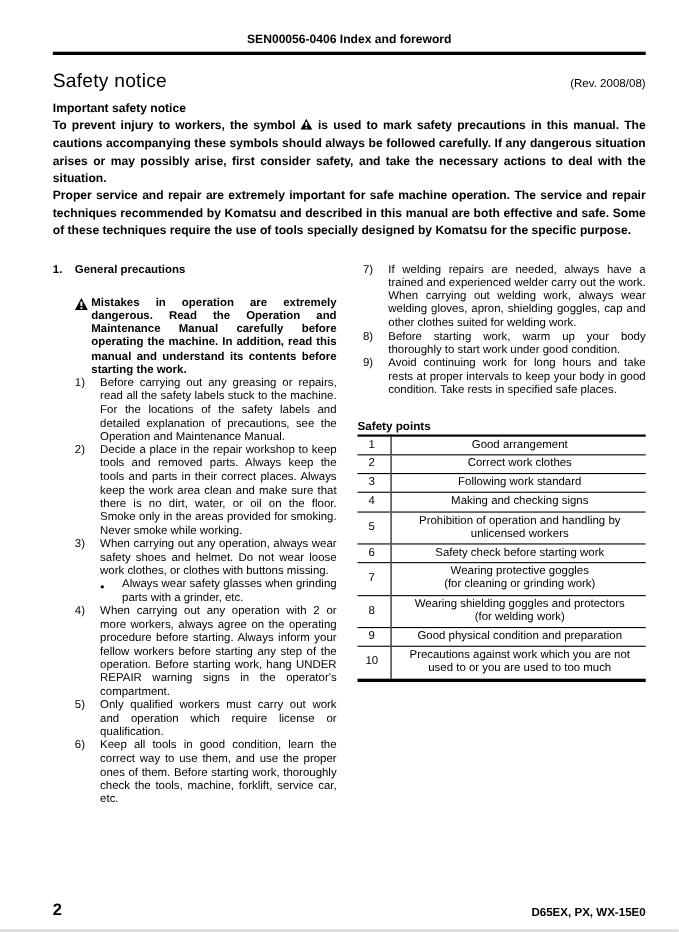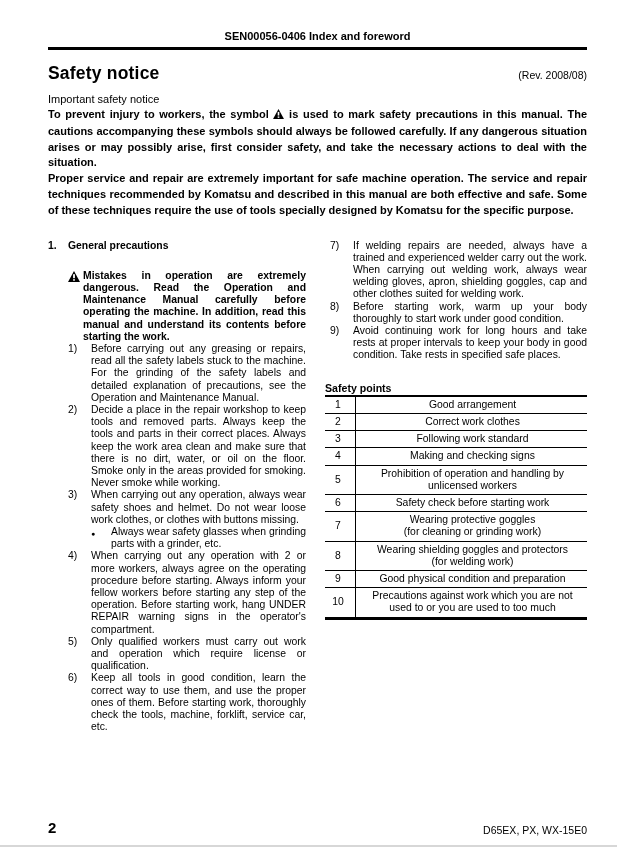--- a/index.html
+++ b/index.html
@@ -17,24 +17,24 @@
   }
   
   .hdr {
     display: flex; justify-content: center;
     font-size: 11px; font-weight: bold;
   }
   .hdr-rule { border-bottom: 3px solid #000; margin-top: 5px; }
 
   
   .title-row { display: flex; justify-content: space-between; align-items: baseline; margin-top: 13px; }
-  .page-title { font-size: 17.5px; font-weight: bold; letter-spacing: 0.2px; }
+  .page-title { font-size: 17.5px; font-weight: normal; letter-spacing: 0.2px; }
   .revision { font-size: 10.5px; }
 
-  .subtitle { font-size: 11px; font-weight: normal; margin-top: 9px; }
+  .subtitle { font-size: 11px; font-weight: bold; margin-top: 9px; }
 
   .intro { margin-top: 2px; }
   .intro p {
     margin: 0; font-size: 11px; font-weight: bold;
     line-height: 15.8px; text-align: justify;
   }
   .tri-icon { display: inline-block; vertical-align: -1px; }
 
   
   .cols { display: flex; margin-top: 21px; }
@@ -71,21 +71,21 @@
   table.sp td.n { width: 24px; text-align: center; border-right: 1px solid #000; padding-left: 1px; padding-right: 5px; }
   table.sp tr + tr td { border-top: 1px solid #000; }
   table.sp td.l { white-space: pre-line; text-align: center; padding-left: 5px; }
 
   
   .footer {
     position: absolute; left: 48px; right: 30px; bottom: 11px;
     display: flex; justify-content: space-between; align-items: flex-end;
   }
   .page-num { font-size: 15px; font-weight: bold; }
-  .models { font-size: 10.5px; font-weight: normal; }
+  .models { font-size: 10.5px; font-weight: bold; }
   .bottom-edge { position: absolute; left: 0; right: 0; bottom: 0; border-bottom: 2px solid #d7d7d7; }
 </style>
 </head>
 <body>
 
 <div class="page">
 
   <div class="hdr">
     <span>SEN00056-04</span>
     <span>06 Index and foreword</span>
@@ -120,21 +120,21 @@
         <span class="warn-tri"><svg width="12" height="11" viewBox="0 0 12 11">
               <path d="M6 0 L12 11 L0 11 Z" fill="#000"></path>
               <rect x="5.1" y="3.2" width="1.8" height="4" fill="#fff"></rect>
               <rect x="5.1" y="8.2" width="1.8" height="1.5" fill="#fff"></rect>
             </svg></span>
         <span class="warn-text">Mistakes in operation are extremely dangerous. Read the Operation and Maintenance Manual carefully before operating the machine.  In addition, read this manual and understand its contents before starting the work.</span>
       </div>
 
       <div class="nitem">
         <span class="inum">1)</span>
-        <span class="itext">Before carrying out any greasing or repairs, read all the safety labels stuck to the machine. For the grinding of the safety labels and detailed explanation of precautions, see the Operation and Maintenance Manual.</span>
+        <span class="itext">Before carrying out any greasing or repairs, read all the safety labels stuck to the machine. For the locations of the safety labels and detailed explanation of precautions, see the Operation and Maintenance Manual.</span>
       </div>
       <div class="nitem">
         <span class="inum">2)</span>
         <span class="itext">Decide a place in the repair workshop to keep tools and removed parts. Always keep the tools and parts in their correct places. Always keep the work area clean and make sure that there is no dirt, water, or oil on the floor. Smoke only in the areas provided for smoking. Never smoke while working.</span>
       </div>
       <div class="nitem">
         <span class="inum">3)</span>
         <span class="itext">When carrying out any operation, always wear safety shoes and helmet. Do not wear loose work clothes, or clothes with buttons missing.</span>
       </div>
       <div class="bullet">

